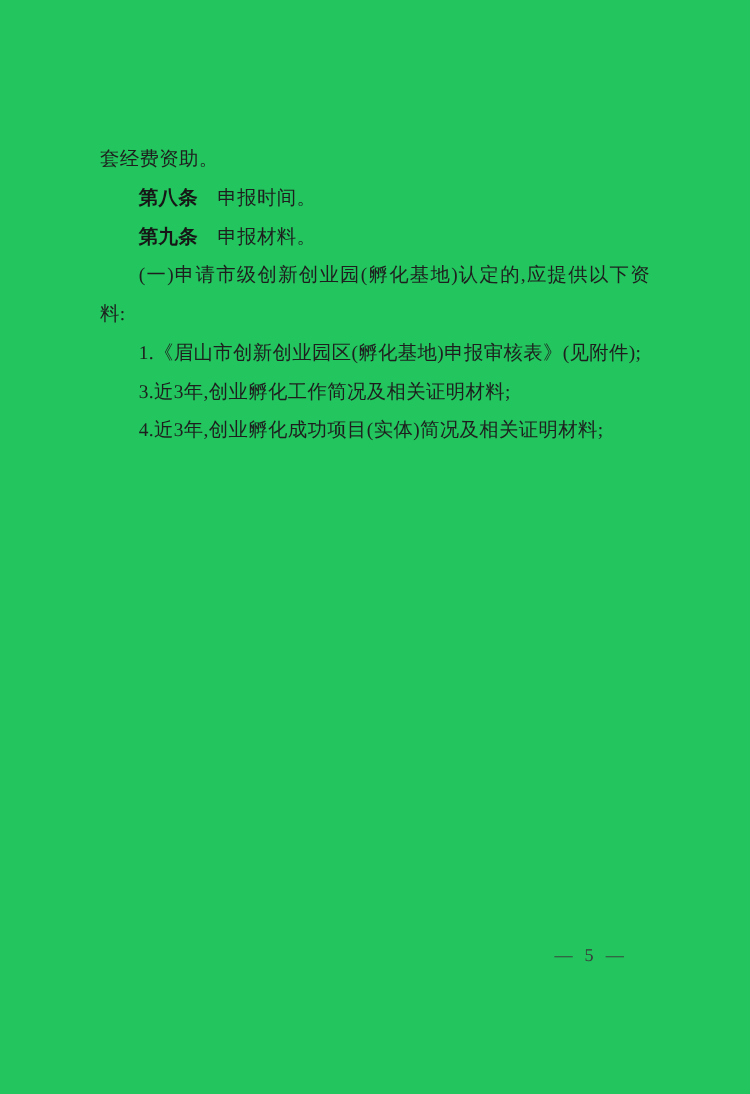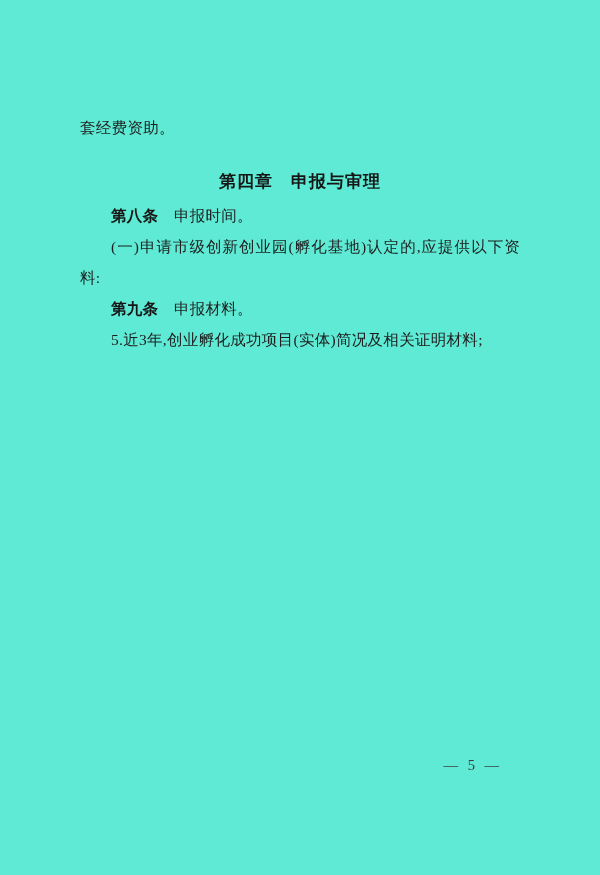--- a/index.html
+++ b/index.html
@@ -5,21 +5,21 @@
   html, body {
     margin: 0;
     padding: 0;
     background: #ffffff;
   }
   .page {
     position: relative;
     width: 600px;
     height: 875px;
     margin: 0 auto;
-    background: #5eead4;
+    background: #22c55e;
     overflow: hidden;
     font-family: "Liberation Serif", "DejaVu Serif", serif;
     color: #1e1e1e;
   }
   .text-block {
     position: absolute;
     top: 112px;
     left: 80px;
     width: 440px;
   }
@@ -62,27 +62,28 @@
   }
 </style>
 </head>
 <body>
 
 <div class="page">
   <div class="text-block">
 
     <p class="body">套经费资助。</p>
 
-    <h2 class="chapter">第四章　申报与审理</h2>
 
     <p class="body indent"><span class="article-term">第八条</span><span class="term-gap"></span><span>申报时间。</span></p>
 
 
+    <p class="body indent"><span class="article-term">第九条</span><span class="term-gap"></span><span>申报材料。</span></p>
+
     <p class="body indent">(一)申请市级创新创业园(孵化基地)认定的,应提供以下资料:</p>
 
-    <p class="body indent"><span class="article-term">第九条</span><span class="term-gap"></span><span>申报材料。</span></p>
-
-    <p class="body indent">5.近3年,创业孵化成功项目(实体)简况及相关证明材料;</p>
+    <p class="body indent">1.《眉山市创新创业园区(孵化基地)申报审核表》(见附件);</p>
+    <p class="body indent">3.近3年,创业孵化工作简况及相关证明材料;</p>
+    <p class="body indent">4.近3年,创业孵化成功项目(实体)简况及相关证明材料;</p>
 
   </div>
 
   <div class="page-number">— 5 —</div>
 </div>
 
 </body></html>

